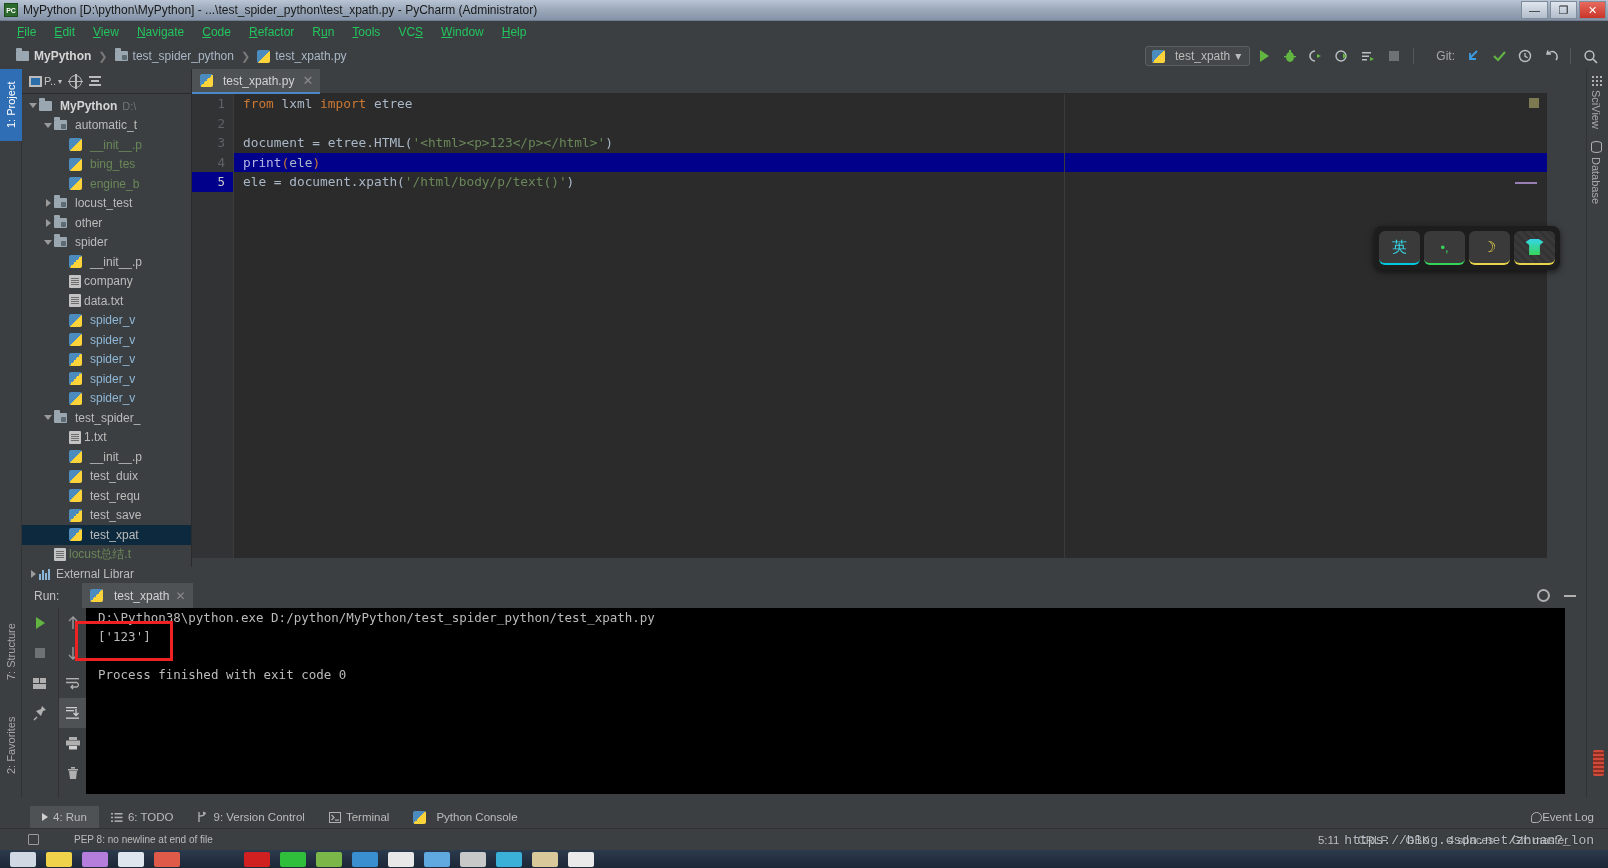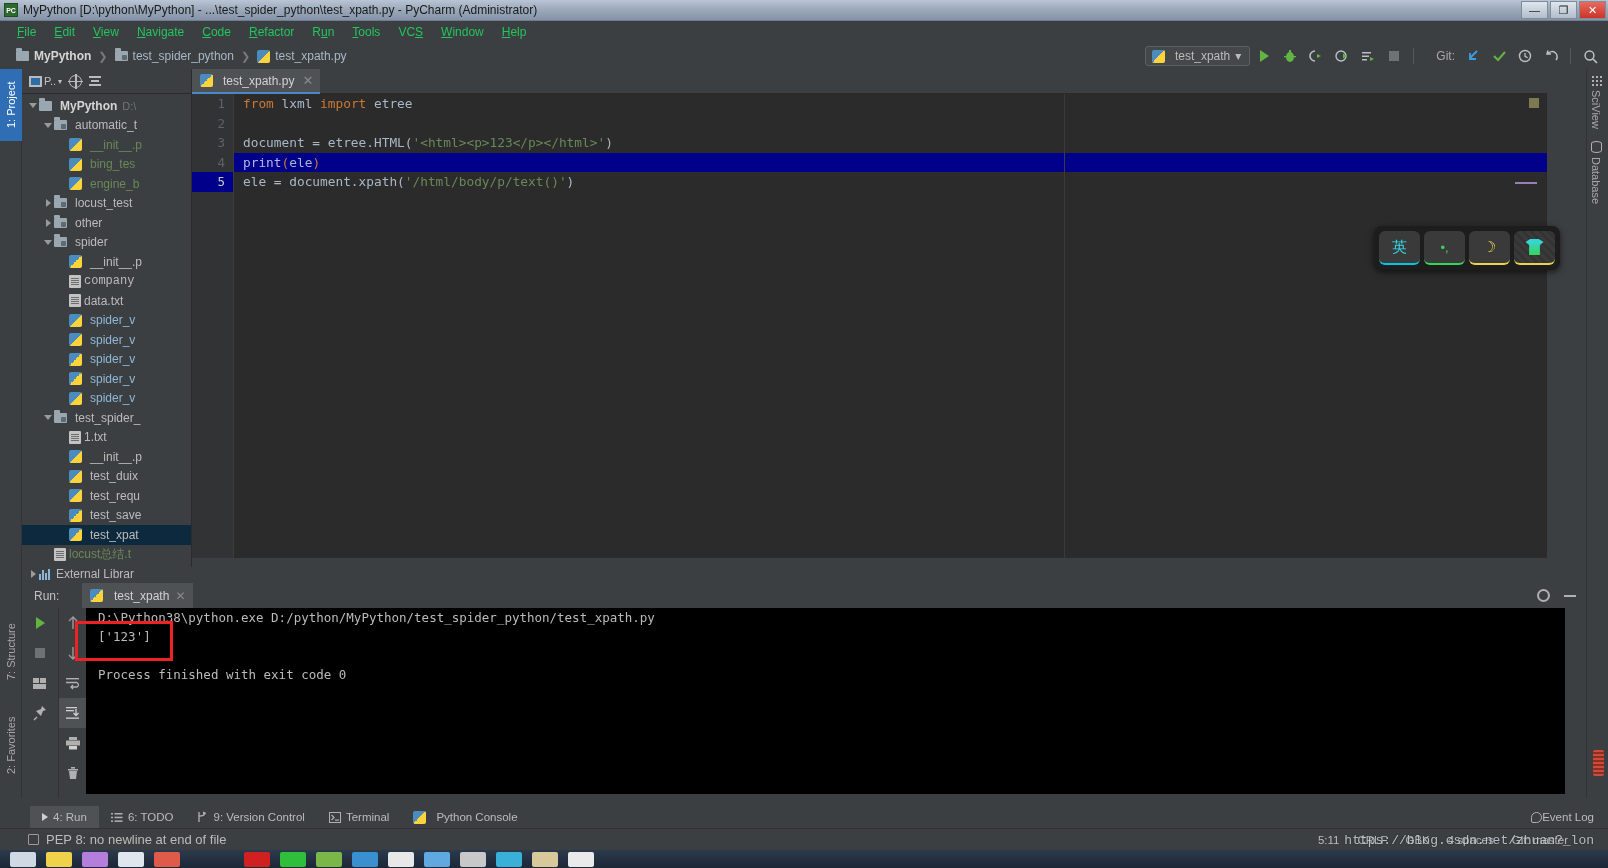--- a/index.html
+++ b/index.html
@@ -252,21 +252,21 @@
   .btab.sel { background: #4e5254; }
   .bb-right { position: absolute; right: 14px; display: flex; align-items: center; font-size: 11.5px; color: #bbbbbb; }
   .evt-ic { width: 11px; height: 11px; border: 1.4px solid #b0b0b0; border-radius: 50% 50% 50% 2px; }
 
   
   .statusbar {
     position: absolute; left: 0; bottom: 18px; width: 1608px; height: 22px;
     background: #3c3f41; display: flex; align-items: center; padding-left: 28px;
     border-top: 1px solid #323232;
   }
-  .sb-text { font-size: 13px; color: #bbbbbb; }
+  .sb-text { font-size: 10px; color: #bbbbbb; margin-left: 28px; }
   .sb-ic {
     width: 11px; height: 11px; border: 1.4px solid #9b9b9b; border-radius: 1px; margin-right: 7px;
   }
   .sb-right {
     position: absolute; right: 8px; display: flex; align-items: center; gap: 18px;
     font-size: 11.5px; color: #bbbbbb;
   }
   .watermark {
     position: absolute; right: 14px; bottom: 20px; font-size: 13px; color: #c9d3dd;
     opacity: .85; font-family: Liberation Mono, monospace; white-space: nowrap;
@@ -503,21 +503,21 @@
             <i></i>
           </span>
           <span class="folder-ic mod"></span>
           <span class="tname">spider</span>
         </div>
         <div class="trow" style="padding-left: 35px;">
           <span class="arrow "></span>
           <span class="py-ic"></span>
           <span class="tname">__init__.p</span>
         </div>
-        <div class="trow" style="padding-left: 35px; font-family: Liberation Mono, monospace;">
+        <div class="trow" style="padding-left: 35px;">
           <span class="arrow "></span>
           <span class="txt-ic"></span>
           <span class="tname">company</span>
         </div>
         <div class="trow" style="padding-left: 35px;">
           <span class="arrow "></span>
           <span class="txt-ic"></span>
           <span class="tname">data.txt</span>
         </div>
         <div class="trow" style="padding-left: 35px;">

